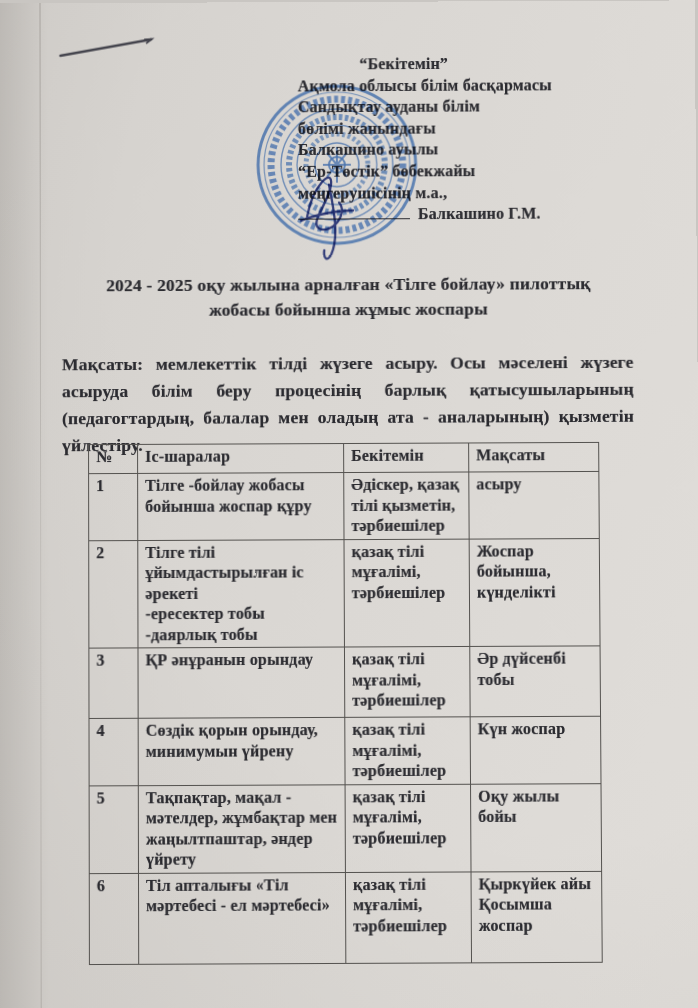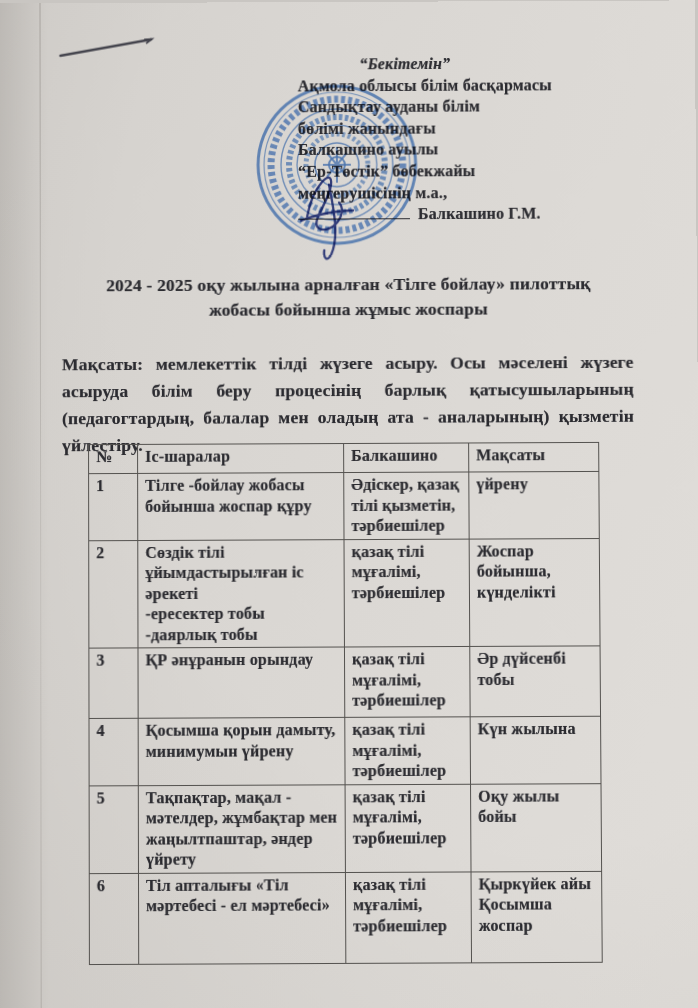--- a/index.html
+++ b/index.html
@@ -20,21 +20,21 @@
     content:"";position:absolute;inset:0;pointer-events:none;
     background:linear-gradient(90deg,rgba(95,90,84,.16) 0%,rgba(95,90,84,0) 7%),
                radial-gradient(ellipse at 78% 28%,rgba(0,0,0,0) 55%,rgba(110,105,98,.10) 100%);
   }
   .edge-line{position:absolute;left:40px;top:0;width:1px;height:100%;
     background:linear-gradient(180deg,rgba(110,104,98,.40),rgba(110,104,98,.12) 60%,rgba(110,104,98,.28));}
   .pen-mark{position:absolute;left:55px;top:28px;}
 
   .approval{position:absolute;left:299px;top:52px;width:360px;
     font-size:16px;line-height:21.6px;text-shadow:0 0 .5px rgba(35,35,42,.55);}
-  .approval .first{margin-left:62px;font-style:italic;}
+  .approval .first{margin-left:62px;}
   .sig-row{white-space:nowrap;}
   .underline{display:inline-block;width:112px;border-bottom:1.6px solid #2b2b30;height:14px;margin-right:8px;}
 
   .stamp{position:absolute;left:252px;top:78px;width:172px;height:172px;
     mix-blend-mode:multiply;opacity:.92;pointer-events:none;}
   .signature{position:absolute;left:280px;top:158px;width:150px;height:112px;
     mix-blend-mode:multiply;pointer-events:none;}
 
   .doc-title{position:absolute;left:62px;top:272px;width:574px;text-align:center;
     font-size:17.5px;line-height:25px;text-shadow:0 0 .5px rgba(35,35,42,.55);}
@@ -123,50 +123,50 @@
       <colgroup>
           <col class="c1">
           <col class="c2">
           <col class="c3">
           <col class="c4">
         </colgroup>
       <thead>
         <tr>
           <th>№</th>
           <th>Іс-шаралар</th>
-          <th>Балкашино</th>
+          <th>Бекітемін</th>
           <th>Мақсаты</th>
         </tr>
       </thead>
       <tbody>
         <tr class="r1">
           <td>1</td>
           <td class="just">Тілге -бойлау жобасы бойынша жоспар құру</td>
           <td class="just">Әдіскер, қазақ тілі қызметін, тәрбиешілер</td>
-          <td class="term">үйрену</td>
+          <td class="term">асыру</td>
         </tr>
         <tr class="r2">
           <td>2</td>
-          <td class="just">Сөздік тілі ұйымдастырылған іс әрекеті
+          <td class="just">Тілге тілі ұйымдастырылған іс әрекеті
 -ересектер тобы
 -даярлық тобы</td>
           <td class="just">қазақ тілі мұғалімі, тәрбиешілер</td>
           <td class="term">Жоспар бойынша, күнделікті</td>
         </tr>
         <tr class="r3">
           <td>3</td>
           <td class="just">ҚР әнұранын орындау</td>
           <td class="just">қазақ тілі мұғалімі, тәрбиешілер</td>
           <td class="term">Әр дүйсенбі тобы</td>
         </tr>
         <tr class="r4">
           <td>4</td>
-          <td class="just">Қосымша қорын дамыту, минимумын үйрену</td>
+          <td class="just">Сөздік қорын орындау, минимумын үйрену</td>
           <td class="just">қазақ тілі мұғалімі, тәрбиешілер</td>
-          <td class="term">Күн жылына</td>
+          <td class="term">Күн жоспар</td>
         </tr>
         <tr class="r5">
           <td>5</td>
           <td class="just">Тақпақтар, мақал - мәтелдер, жұмбақтар мен жаңылтпаштар, әндер үйрету</td>
           <td class="just">қазақ тілі мұғалімі, тәрбиешілер</td>
           <td class="term">Оқу жылы бойы</td>
         </tr>
         <tr class="r6">
           <td>6</td>
           <td class="just">Тіл апталығы «Тіл мәртебесі - ел мәртебесі»</td>

